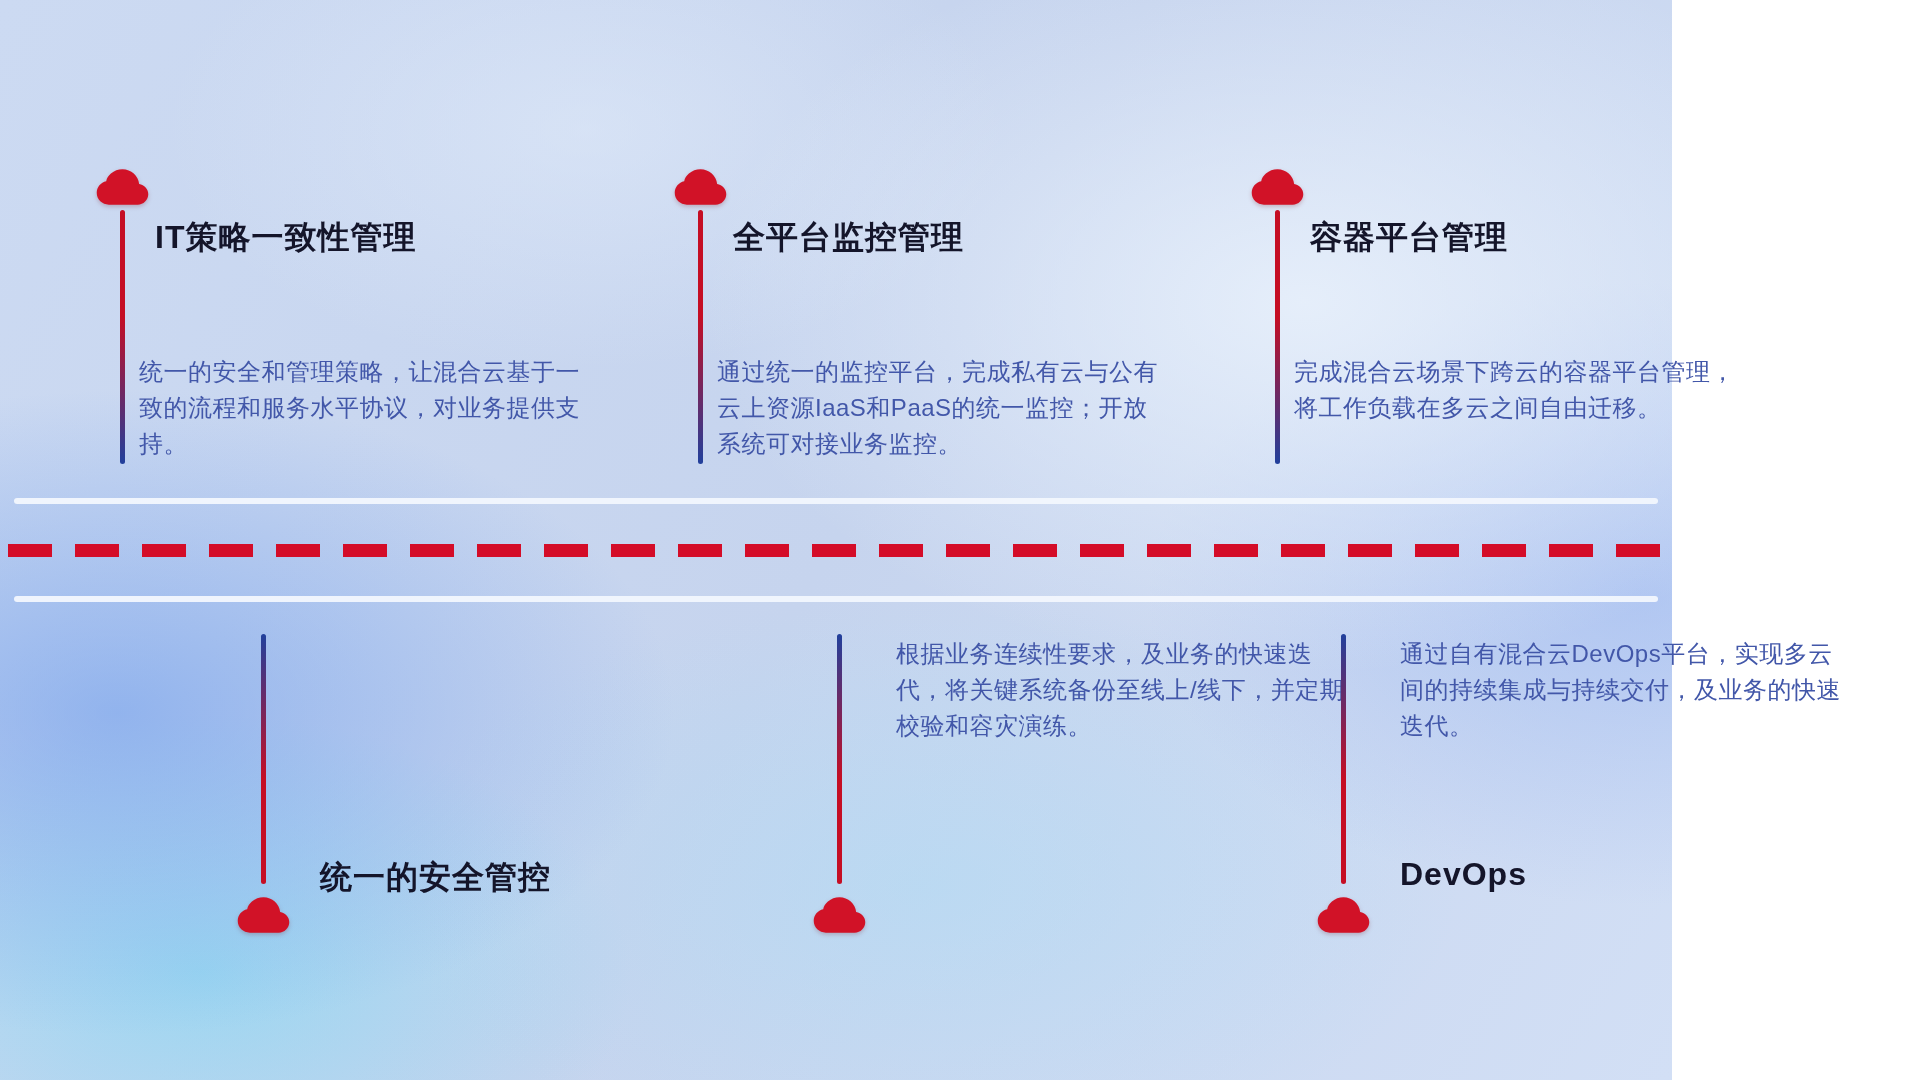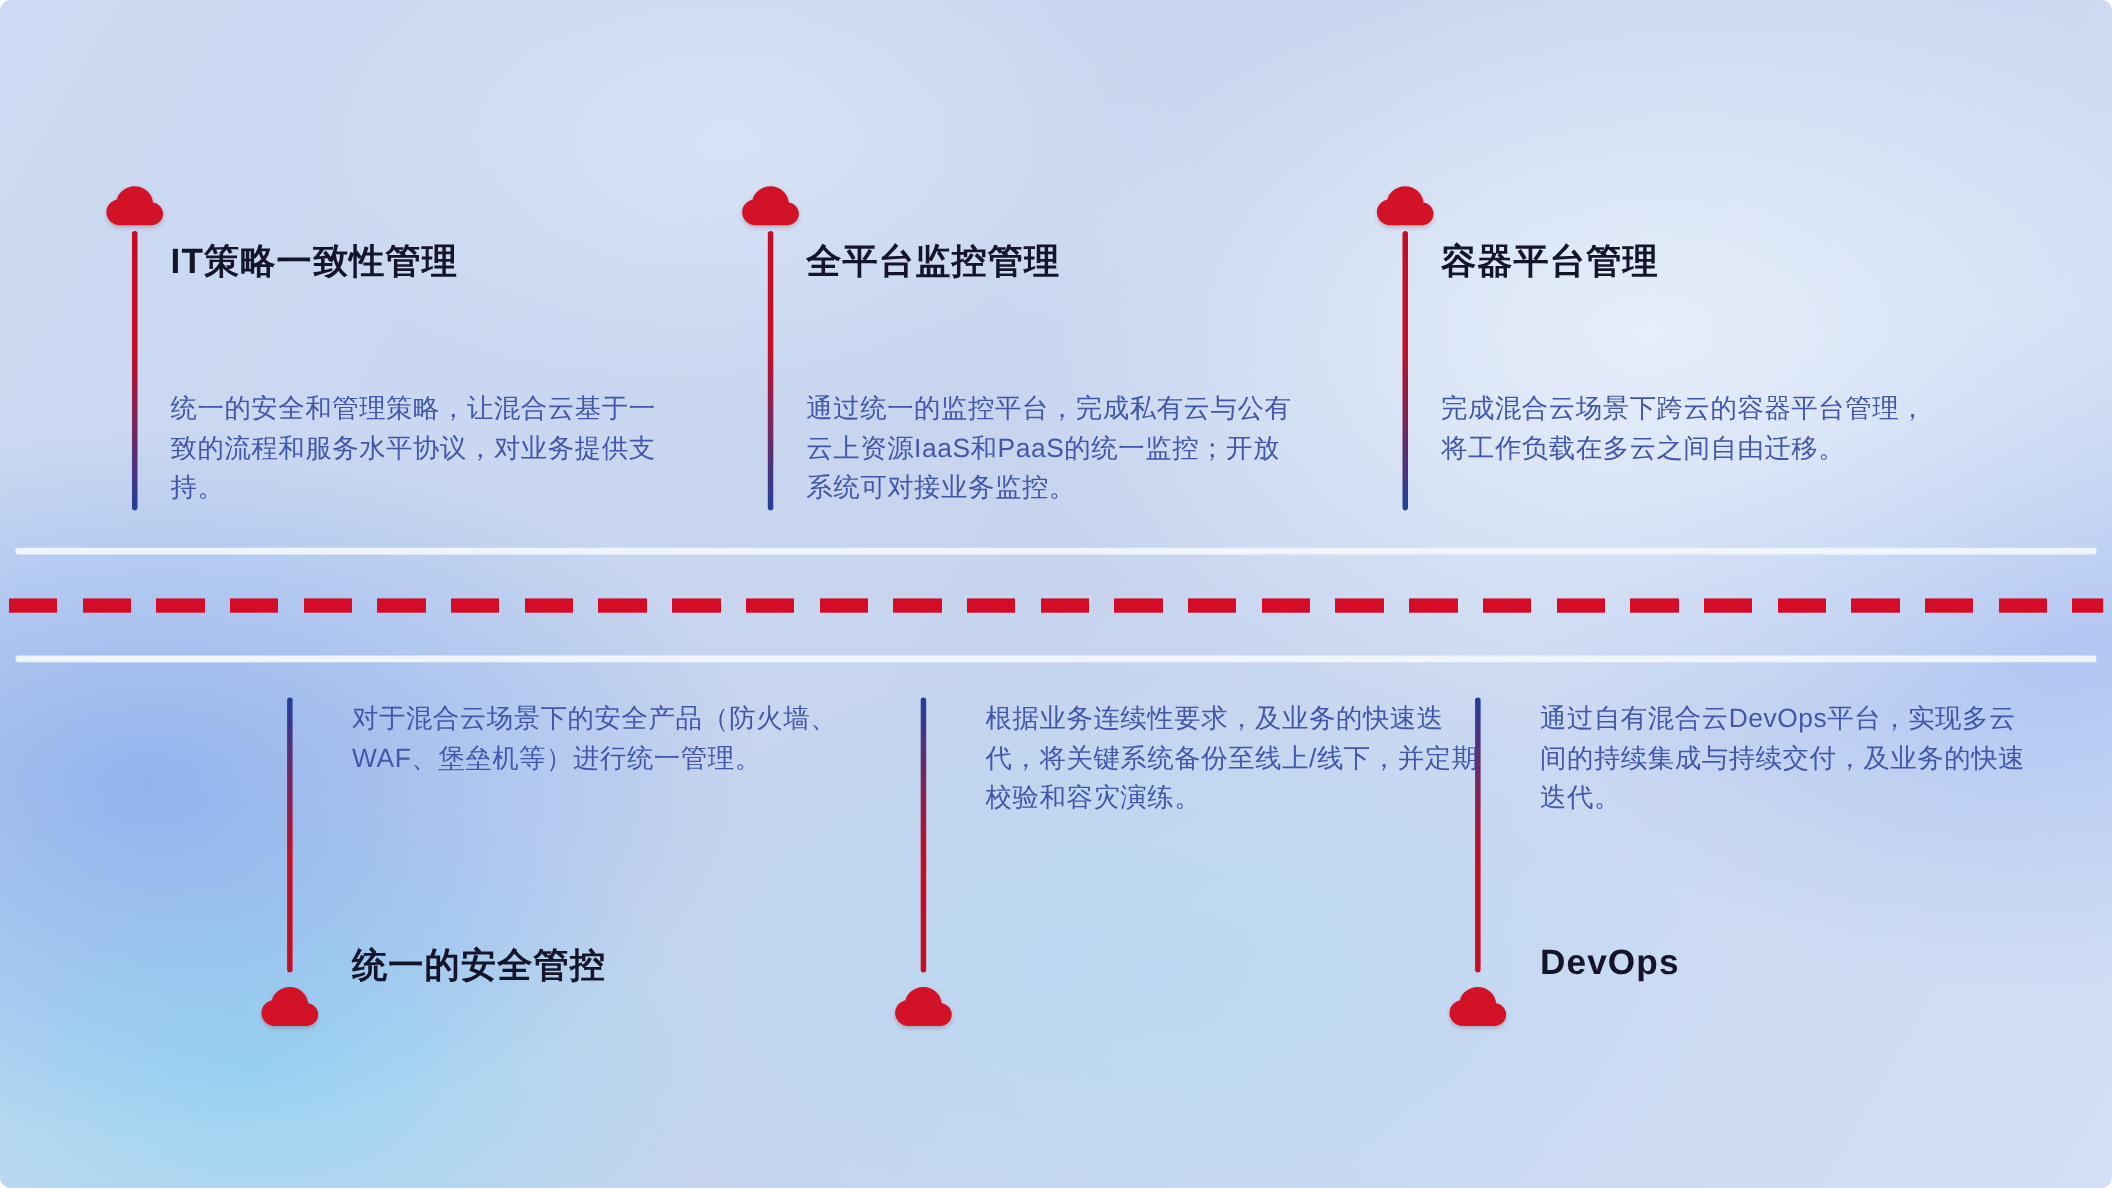--- a/index.html
+++ b/index.html
@@ -11,30 +11,29 @@
     --title-color:#14152a;
     --desc-color:#4257a9;
   }
   *{margin:0;padding:0;box-sizing:border-box;}
   html,body{width:1920px;height:1080px;overflow:hidden;}
   body{
     font-family:"Liberation Sans","DejaVu Sans",sans-serif;
   }
   .stage{
     position:relative;
-    width:1920px;height:1080px;
+    width:1672px;height:1080px;
     background:
       radial-gradient(900px 520px at 7% 66%, rgba(100,150,235,.55), rgba(100,150,235,0) 62%),
       radial-gradient(720px 430px at 12% 90%, rgba(110,215,242,.50), rgba(110,215,242,0) 60%),
       radial-gradient(1000px 620px at 78% 28%, rgba(234,242,252,.85), rgba(234,242,252,0) 60%),
       radial-gradient(820px 520px at 98% 55%, rgba(140,172,240,.45), rgba(140,172,240,0) 60%),
       radial-gradient(900px 480px at 55% 82%, rgba(160,222,246,.35), rgba(160,222,246,0) 60%),
       radial-gradient(700px 400px at 35% 12%, rgba(226,236,250,.55), rgba(226,236,250,0) 60%),
       linear-gradient(120deg,#ccdaf2 0%,#c6d4ee 50%,#d2dff5 100%);
-    border-radius: 10px;
   }
   
   .item{position:absolute;width:510px;}
   .item-top{top:168px;height:310px;}
   .item-bottom{top:630px;height:330px;}
 
   .cloud{position:absolute;width:55px;height:38px;fill:var(--cloud-red);
          filter:drop-shadow(0 2px 2px rgba(120,20,30,.25));}
   .item-top  .cloud{left:0;top:0;}
   .item-bottom .cloud{left:0;top:266px;}
@@ -45,21 +44,21 @@
   .item-bottom .vline{left:25px;top:4px;height:250px;
       background:linear-gradient(180deg,var(--line-blue) 0%,var(--line-red) 58%,var(--line-red) 100%);}
 
   .title{position:absolute;font-size:32px;font-weight:700;color:var(--title-color);
          letter-spacing:1px;white-space:nowrap;}
   .item-top  .title{left:60px;top:48px;}
   .item-bottom .title{left:84px;top:206px;margin-top:20px;}
 
   .desc{position:absolute;font-size:24px;line-height:36px;color:var(--desc-color);
         width:452px;letter-spacing:.5px;}
-  .item-top  .desc{left:60px;top:186px;}
+  .item-top  .desc{left:44px;top:186px;}
   .item-bottom .desc{left:84px;top:6px;}
 
   
   .i1{left:95px;}   .i2{left:673px;}  .i3{left:1250px;}
   .i4{left:236px;}  .i5{left:812px;}  .i6{left:1316px;}
 
   
   .divider-solid{position:absolute;left:14px;right:14px;height:6px;border-radius:3px;
                  background:var(--divider-white);opacity:.95;}
   .divider-solid.top{top:498px;}
@@ -98,21 +97,20 @@
     <h2 class="title">容器平台管理</h2>
     <p class="desc">完成混合云场景下跨云的容器平台管理，将工作负载在多云之间自由迁移。</p>
   </section>
 
   <div class="divider-solid top"></div>
   <div class="divider-dashed"></div>
   <div class="divider-solid bottom"></div>
 
   <section class="item item-bottom i4">
     <div class="vline"></div>
-    <p class="desc">对于混合云场景下的安全产品（防火墙、WAF、堡垒机等）进行统一管理。</p>
     <h2 class="title">统一的安全管控</h2>
     <svg class="cloud" viewBox="0 1.6 16 11.8">
       <path d="M4.406 3.342A5.53 5.53 0 0 1 8 2c2.69 0 4.923 2 5.166 4.579C14.758 6.804 16 8.137 16 9.773 16 11.569 14.502 13 12.687 13H3.781C1.708 13 0 11.366 0 9.318c0-1.763 1.266-3.223 2.942-3.593.143-.863.698-1.723 1.464-2.383z"></path>
     </svg>
   </section>
 
   <section class="item item-bottom i5">
     <div class="vline"></div>
     <p class="desc">根据业务连续性要求，及业务的快速迭代，将关键系统备份至线上/线下，并定期校验和容灾演练。</p>
     <svg class="cloud" viewBox="0 1.6 16 11.8">

